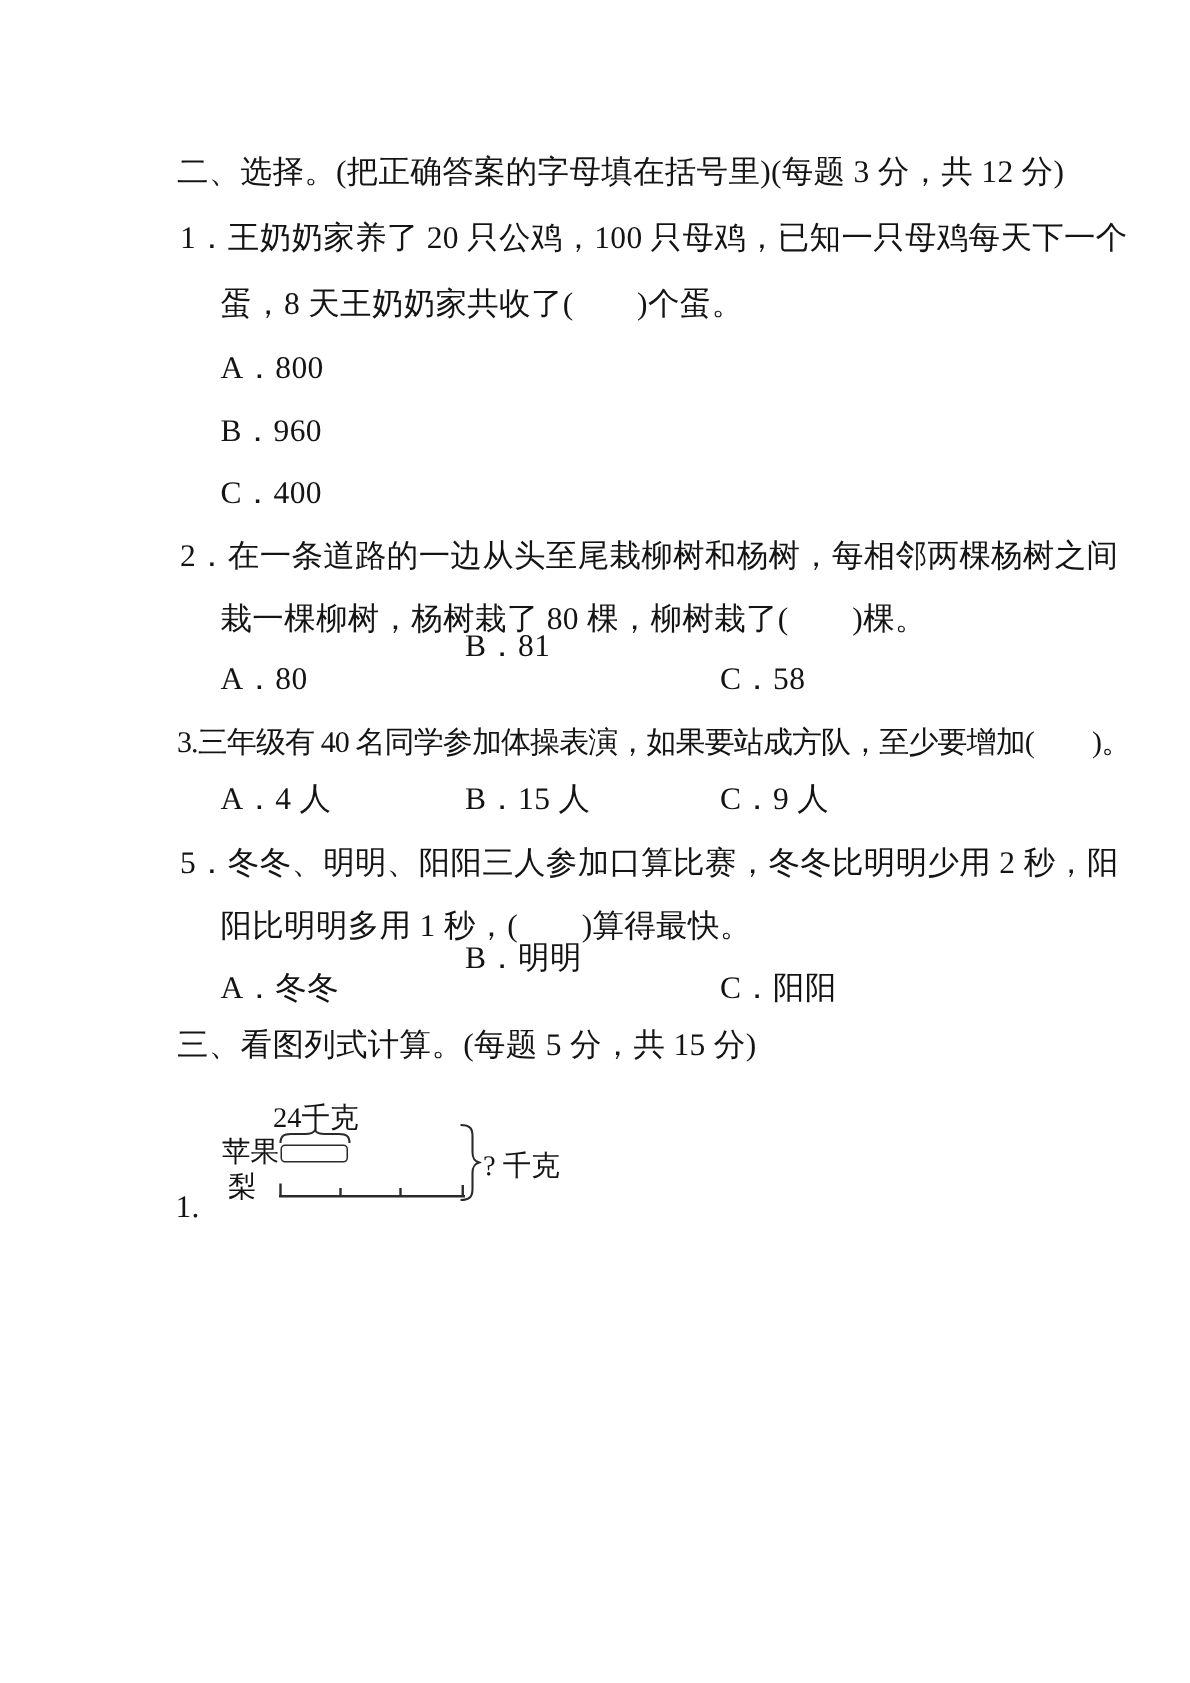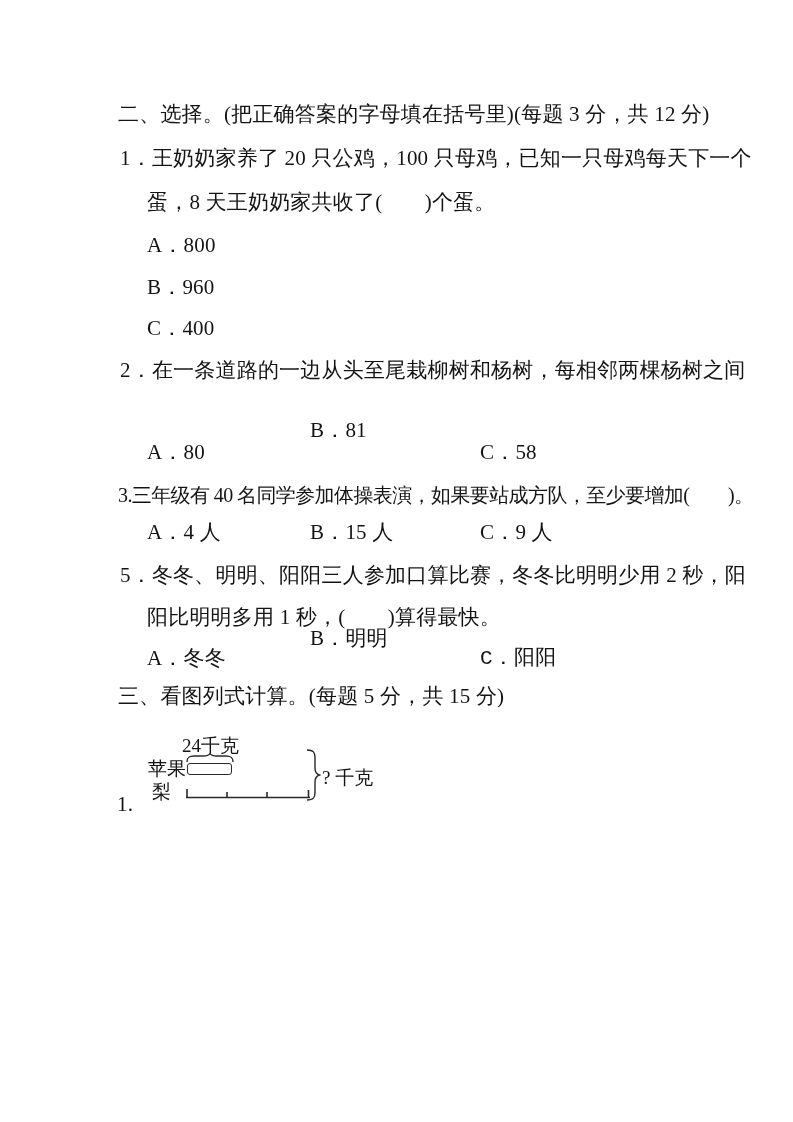--- a/index.html
+++ b/index.html
@@ -56,34 +56,35 @@
 
   <div class="line" style="left:118px; top:103px;">二、选择。(把正确答案的字母填在括号里)(每题 3 分，共 12 分)</div>
 
   <div class="line" style="left:120px; top:147px;">1．王奶奶家养了 20 只公鸡，100 只母鸡，已知一只母鸡每天下一个</div>
   <div class="line" style="left:147px; top:191px;">蛋，8 天王奶奶家共收了(　　)个蛋。</div>
   <div class="line" style="left:147px; top:234px;">A．800</div>
   <div class="line" style="left:147px; top:276px;">B．960</div>
   <div class="line" style="left:147px; top:317px;">C．400</div>
 
   <div class="line" style="left:120px; top:359px;">2．在一条道路的一边从头至尾栽柳树和杨树，每相邻两棵杨树之间</div>
+  <div class="line" style="left:147px; top:401px;">栽一棵柳树，杨树栽了 80 棵，柳树栽了(　　)棵。</div>
   <div class="line" style="left:147px; top:441px;">A．80</div>
   <div class="line" style="left:310px; top:419px;">B．81</div>
   <div class="line" style="left:480px; top:441px;">C．58</div>
 
   <div class="line tight" style="left:118px; top:484px;">3.三年级有 40 名同学参加体操表演，如果要站成方队，至少要增加(　　)。</div>
   <div class="line" style="left:147px; top:521px;">A．4 人</div>
   <div class="line" style="left:310px; top:521px;">B．15 人</div>
   <div class="line" style="left:480px; top:521px;">C．9 人</div>
 
   <div class="line" style="left:120px; top:564px;">5．冬冬、明明、阳阳三人参加口算比赛，冬冬比明明少用 2 秒，阳</div>
   <div class="line" style="left:147px; top:606px;">阳比明明多用 1 秒，(　　)算得最快。</div>
   <div class="line" style="left:147px; top:647px;">A．冬冬</div>
   <div class="line" style="left:310px; top:615px;margin-top:12px;">B．明明</div>
-  <div class="line" style="left:480px; top:647px;font-family:Liberation Mono, monospace;">C．阳阳</div>
+  <div class="line" style="left:480px; top:647px;">C．阳阳</div>
 
   <div class="line" style="left:118px; top:685px;">三、看图列式计算。(每题 5 分，共 15 分)</div>
 
   <div class="dlabel" style="left:182px; top:736px;">24千克</div>
 
   <svg class="svg-shape" style="left:186px; top:753px;" width="48" height="9" viewBox="0 0 48 9">
     <path d="M1,9 C1,4.5 3,3 8,3 L17.5,3 C21,3 23,2.2 24,0.5 C25,2.2 27,3 30.5,3 L40,3 C45,3 47,4.5 47,9" fill="none" stroke="#2a2a2a" stroke-width="1.4"></path>
   </svg>
 
   <div class="dlabel" style="left:148px; top:759px;">苹果</div>

